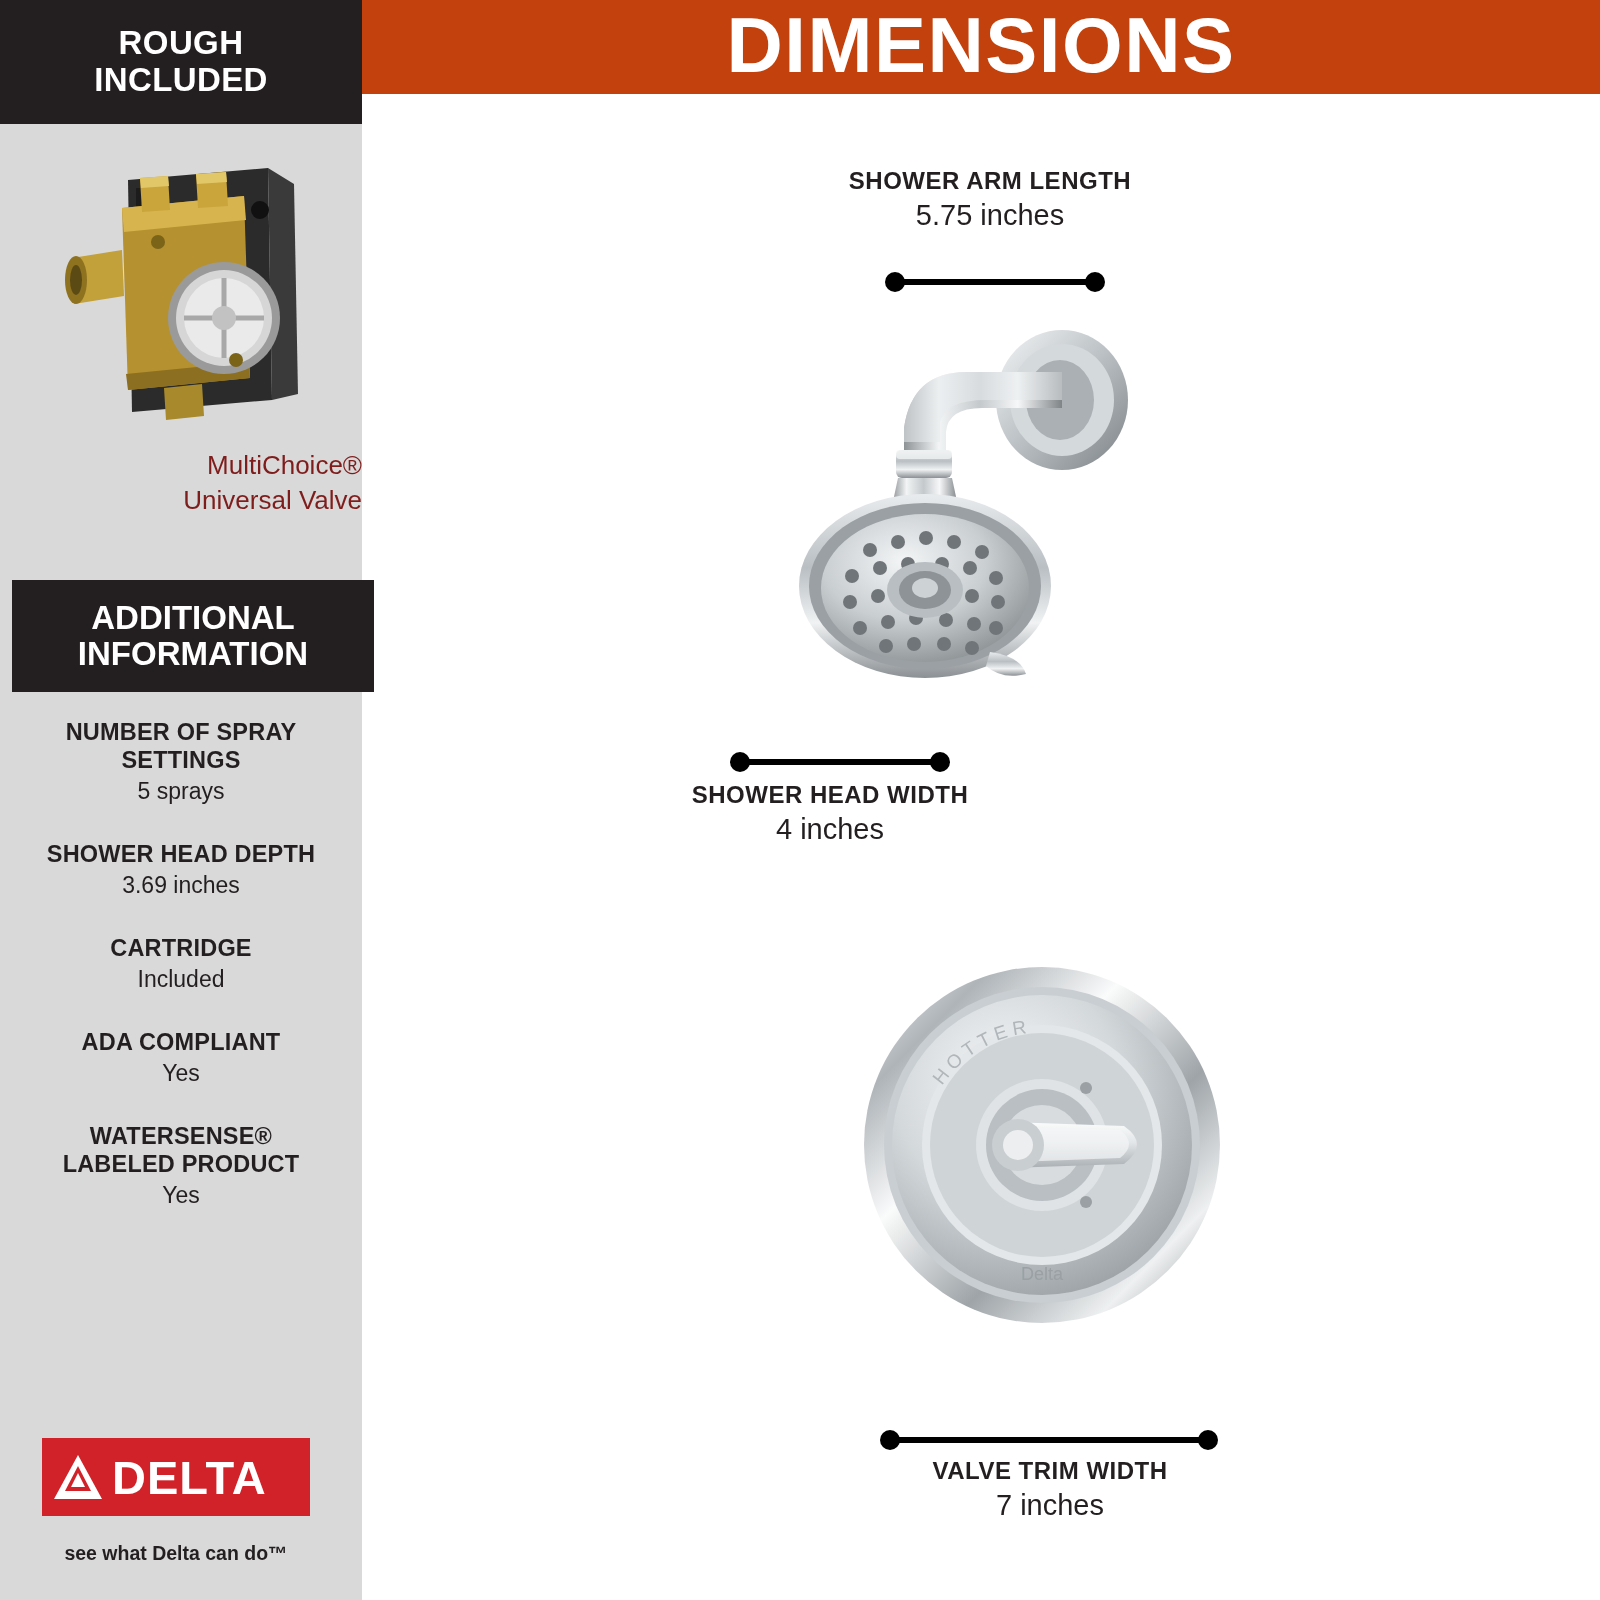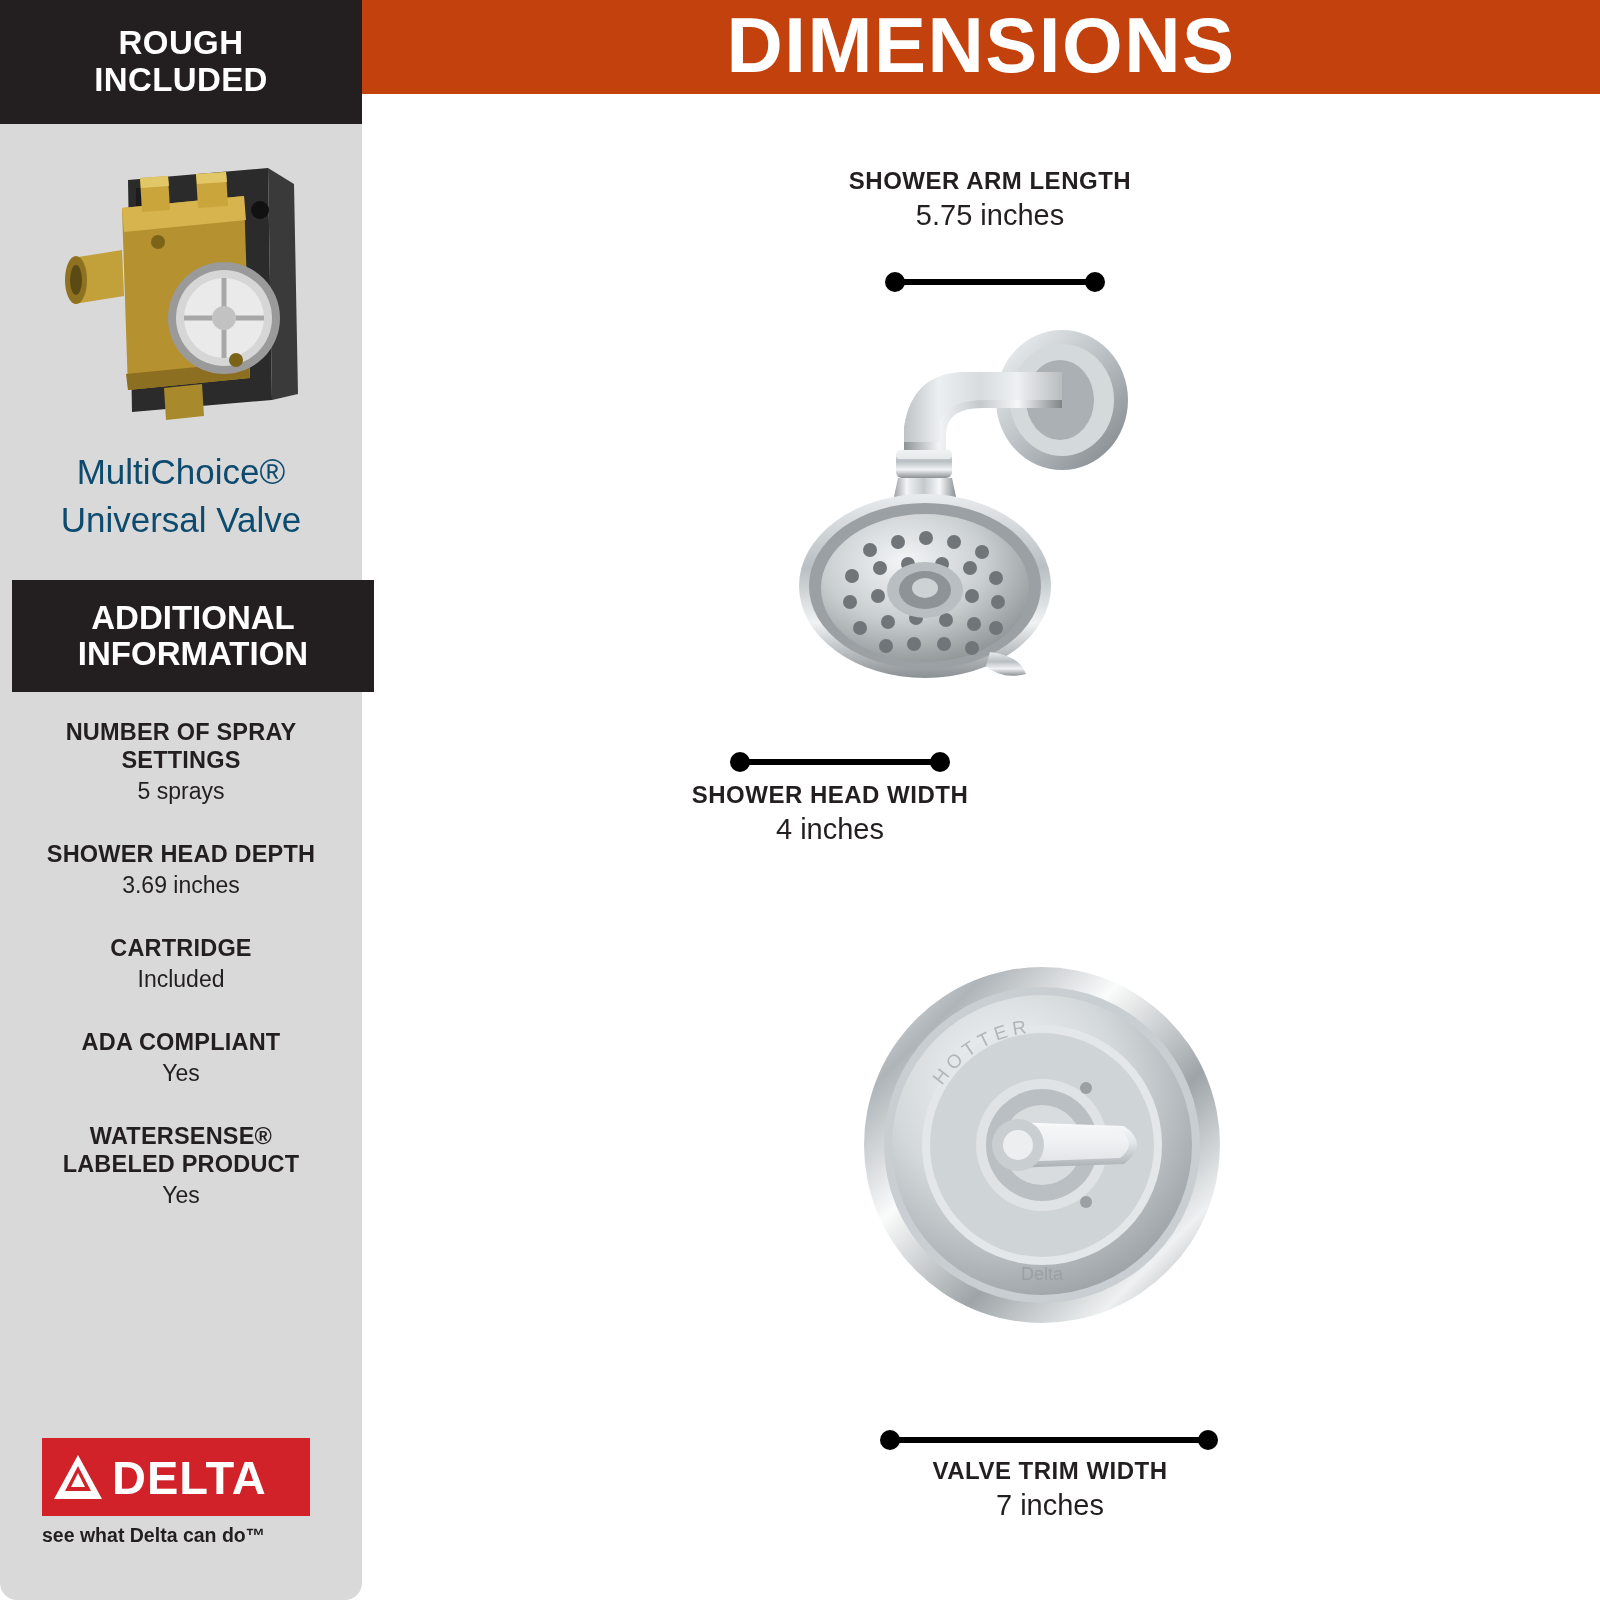--- a/index.html
+++ b/index.html
@@ -22,21 +22,20 @@
   }
 
   
   .sidebar {
     position: absolute;
     left: 0;
     top: 0;
     width: 362px;
     height: 1600px;
     background: #d9d9d9;
-    border-radius: 17px;
   }
   .sidebar-header {
     position: absolute;
     left: 0;
     top: 0;
     width: 362px;
     height: 124px;
     background: #231f20;
     color: #ffffff;
     display: flex;
@@ -54,23 +53,23 @@
     left: 36px;
     top: 150px;
     width: 290px;
     height: 290px;
   }
   .rough-caption {
     position: absolute;
     left: 0;
     top: 448px;
     width: 362px;
-    text-align: center;
-    font-size: 35px;
-    color: #0c4a6e;
+    text-align: right;
+    font-size: 26px;
+    color: #7f1d1d;
     line-height: 1.36;
   }
   .addl-header {
     position: absolute;
     left: 12px;
     top: 580px;
     width: 362px;
     height: 112px;
     background: #231f20;
     color: #ffffff;
@@ -131,22 +130,23 @@
   }
   .logo-text {
     color: #ffffff;
     font-weight: bold;
     font-size: 47px;
     letter-spacing: 1px;
     margin-left: 6px;
     font-family: "Liberation Sans", sans-serif;
   }
   .logo-tag {
-    margin-top: 8px;
+    margin-top: 26px;
     width: 268px;
+    text-align: center;
     font-size: 19.5px;
     font-weight: bold;
     color: #231f20;
   }
 
   
   .main-header {
     position: absolute;
     left: 362px;
     top: 0;

